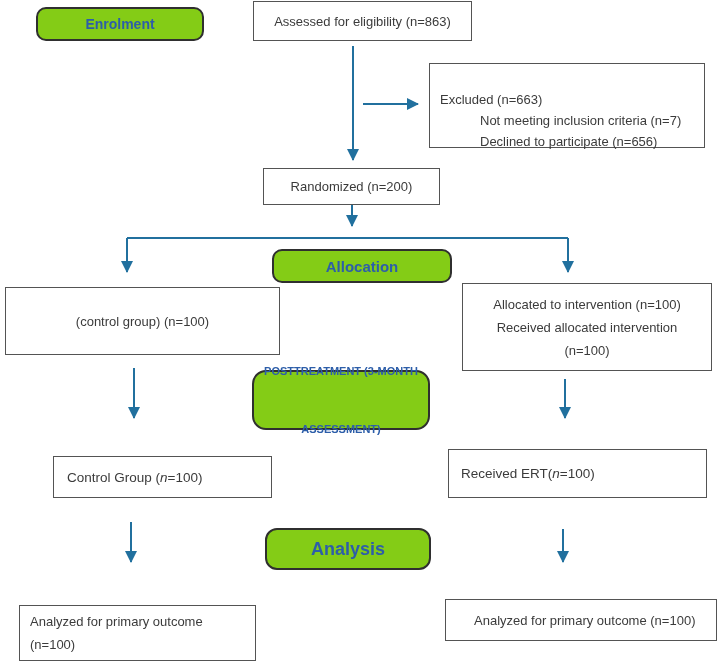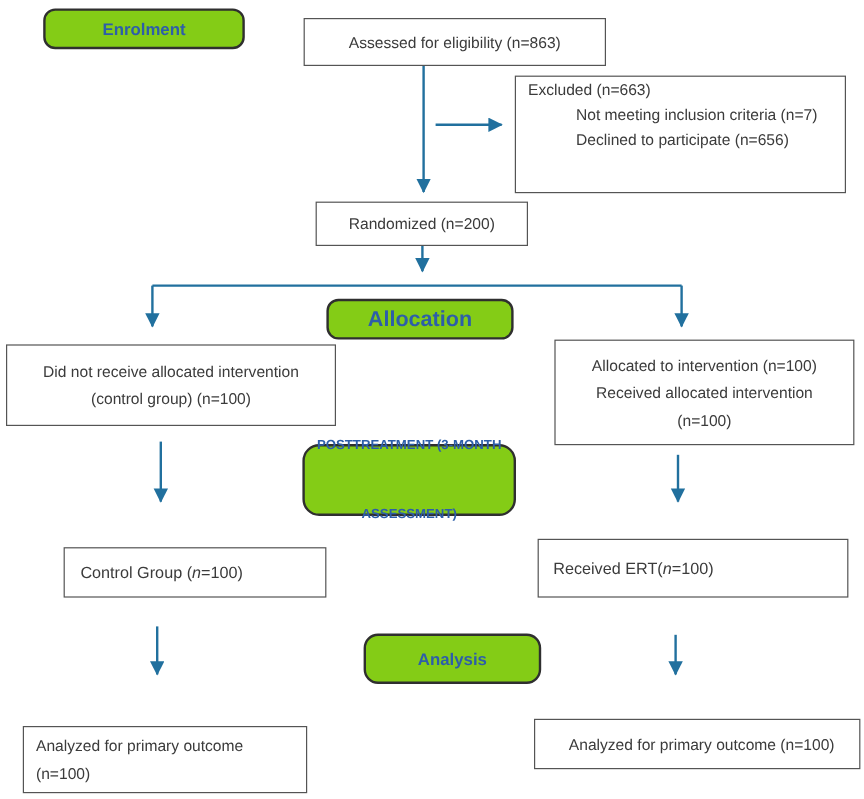--- a/index.html
+++ b/index.html
@@ -52,26 +52,26 @@
     color: #2d5ea9;
     font-weight: bold;
     display: flex;
     flex-direction: column;
     align-items: center;
     justify-content: center;
     text-align: center;
   }
   
   .stage-enrolment     { left: 36px;  top: 7px;   width: 168px; height: 34px; font-size: 14px; }
-  .stage-allocation    { left: 272px; top: 249px; width: 156px; height: 34px; font-size: 18px; }
+  .stage-allocation    { left: 272px; top: 249px; width: 180px; height: 34px; font-size: 15px; }
   .stage-posttreatment { left: 252px; top: 370px; width: 178px; height: 60px; font-size: 11px; line-height: 19px; border-radius: 14px; gap: 39px; }
-  .stage-analysis      { left: 265px; top: 528px; width: 148px; height: 42px; font-size: 14px; border-radius: 12px; margin-left: 38px; }
+  .stage-analysis      { left: 265px; top: 528px; width: 166px; height: 42px; font-size: 18px; border-radius: 12px; }
   
-  .node-assessed    { left: 253px; top: 15px;   width: 252px; height: 40px; }
-  .node-excluded    { left: 429px; top: 63px;  width: 276px; height: 98px; padding: 0 10px; }
+  .node-assessed    { left: 253px; top: 1px;   width: 219px; height: 40px; }
+  .node-excluded    { left: 429px; top: 63px;  width: 276px; height: 85px; padding: 25px 10px; }
   .node-excluded .reason { padding-left: 40px; }
   .node-randomized  { left: 263px; top: 168px; width: 177px; height: 37px; }
   .node-ctrl-alloc  { left: 5px;   top: 287px; width: 275px; height: 68px; line-height: 23px; }
   .node-int-alloc   { left: 462px; top: 283px; width: 250px; height: 88px; line-height: 23px; }
   .node-ctrl-group  { left: 53px;  top: 456px; width: 219px; height: 42px; padding-left: 13px; font-size: 13.5px; }
   .node-recv-ert    { left: 448px; top: 449px; width: 259px; height: 49px; padding-left: 12px; font-size: 13.5px; }
   .node-analyzed-l  { left: 19px;  top: 605px; width: 237px; height: 56px; padding-left: 10px; line-height: 23px; }
   .node-analyzed-r  { left: 445px; top: 599px; width: 272px; height: 42px; padding-left: 28px; }
   .ital-n { font-style: italic; }
 </style>
@@ -125,21 +125,20 @@
     <div>Excluded (n=663)</div>
     <div class="reason">Not meeting inclusion criteria (n=7)</div>
     <div class="reason">Declined to participate (n=656)</div>
   </div>
 
   <div class="box centered node-randomized">
     <span>Randomized (n=200)</span>
   </div>
 
   <div class="box centered node-ctrl-alloc">
-    <span>Did not receive allocated intervention</span>
     <span>(control group) (n=100)</span>
   </div>
 
   <div class="box centered node-int-alloc">
     <span>Allocated to intervention (n=100)</span>
     <span>Received allocated intervention</span>
     <span>(n=100)</span>
   </div>
 
   <div class="box leftalign node-ctrl-group">

